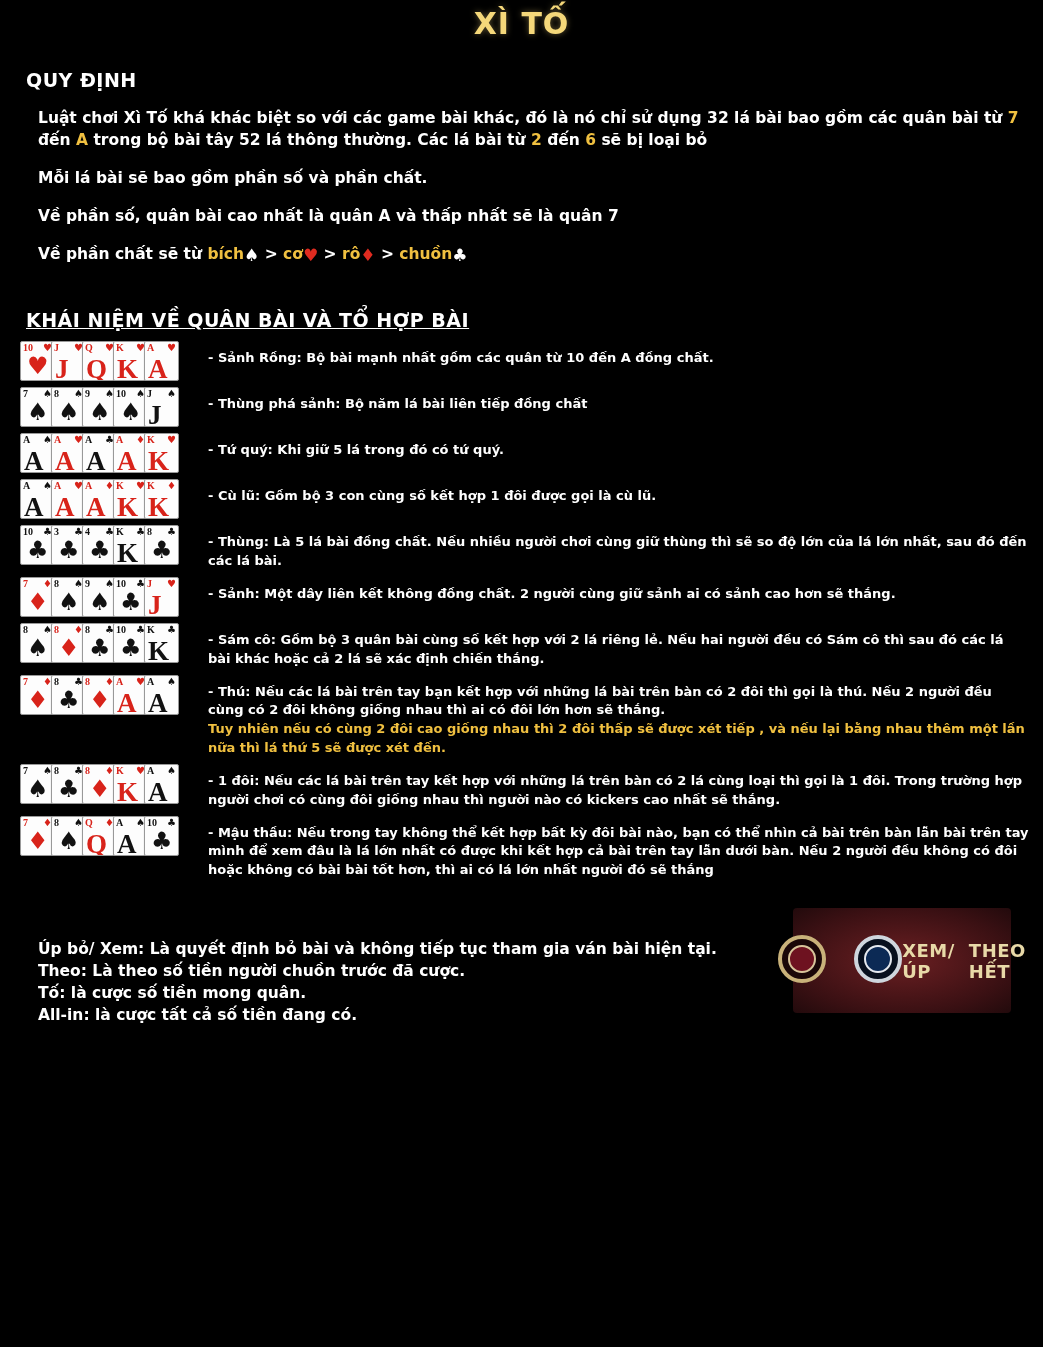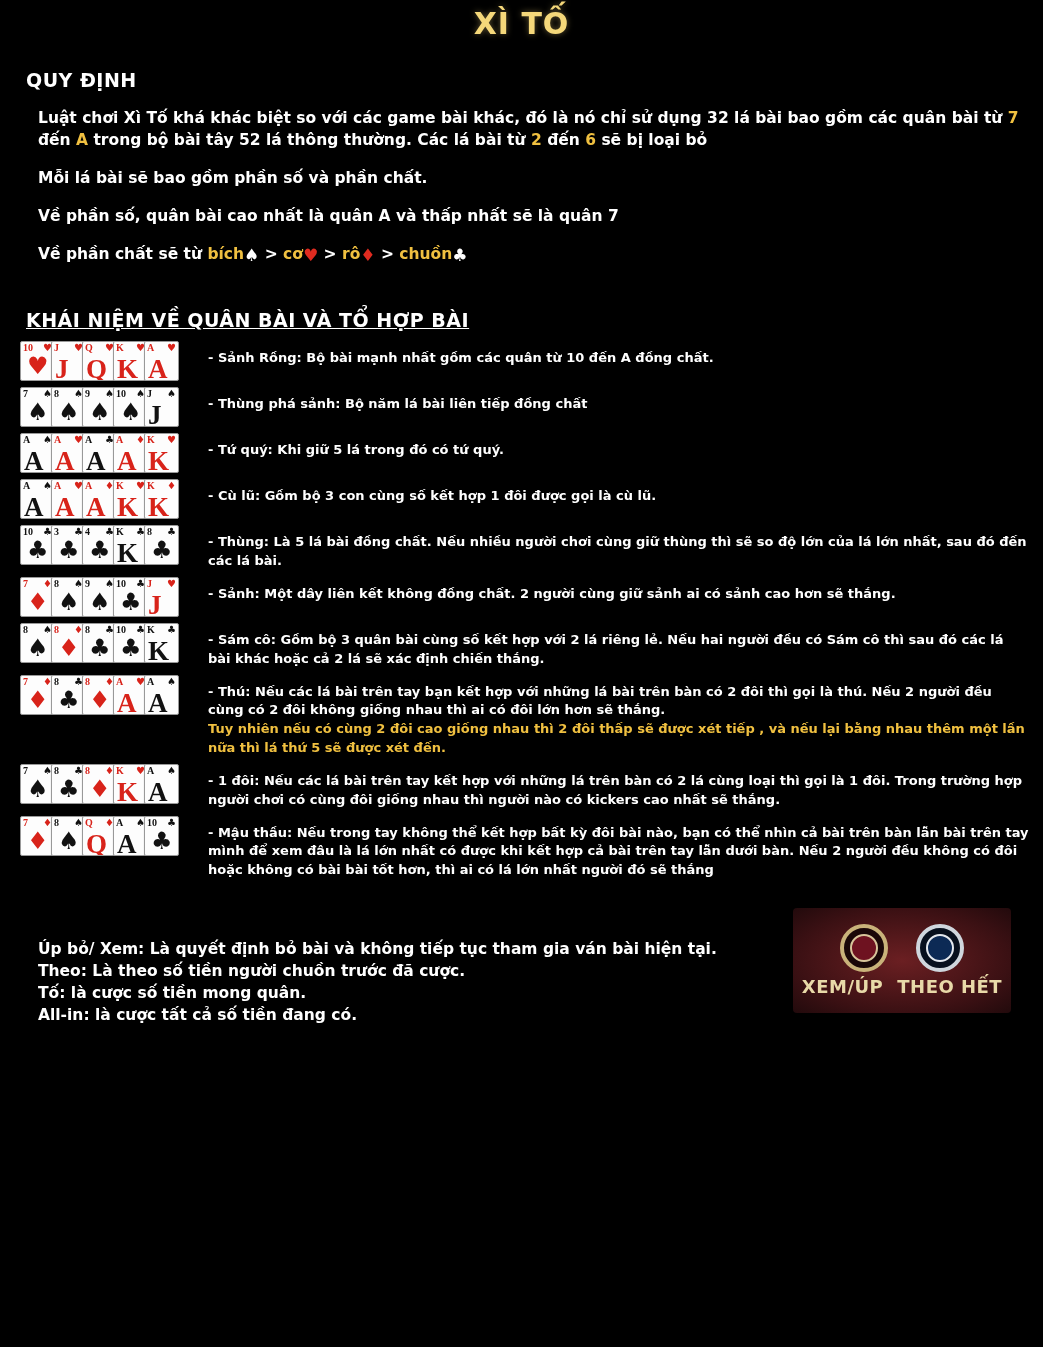--- a/index.html
+++ b/index.html
@@ -122,21 +122,20 @@
 
   
   .betbox {
     position: absolute;
     right: 32px;
     width: 218px;
     height: 105px;
     background: radial-gradient(ellipse at center, #6b1f22 0%, #3a1013 70%, #220a0c 100%);
     border-radius: 4px;
     display: flex;
-    flex-direction: column;
     align-items: center;
     justify-content: center;
   }
   .chips { display: flex; gap: 28px; margin-bottom: 4px; }
   .chip {
     width: 48px; height: 48px;
     border-radius: 50%;
     display: flex; align-items: center; justify-content: center;
   }
   .chip.red { background: #1a0708; border: 4px solid #c9b27a; }

